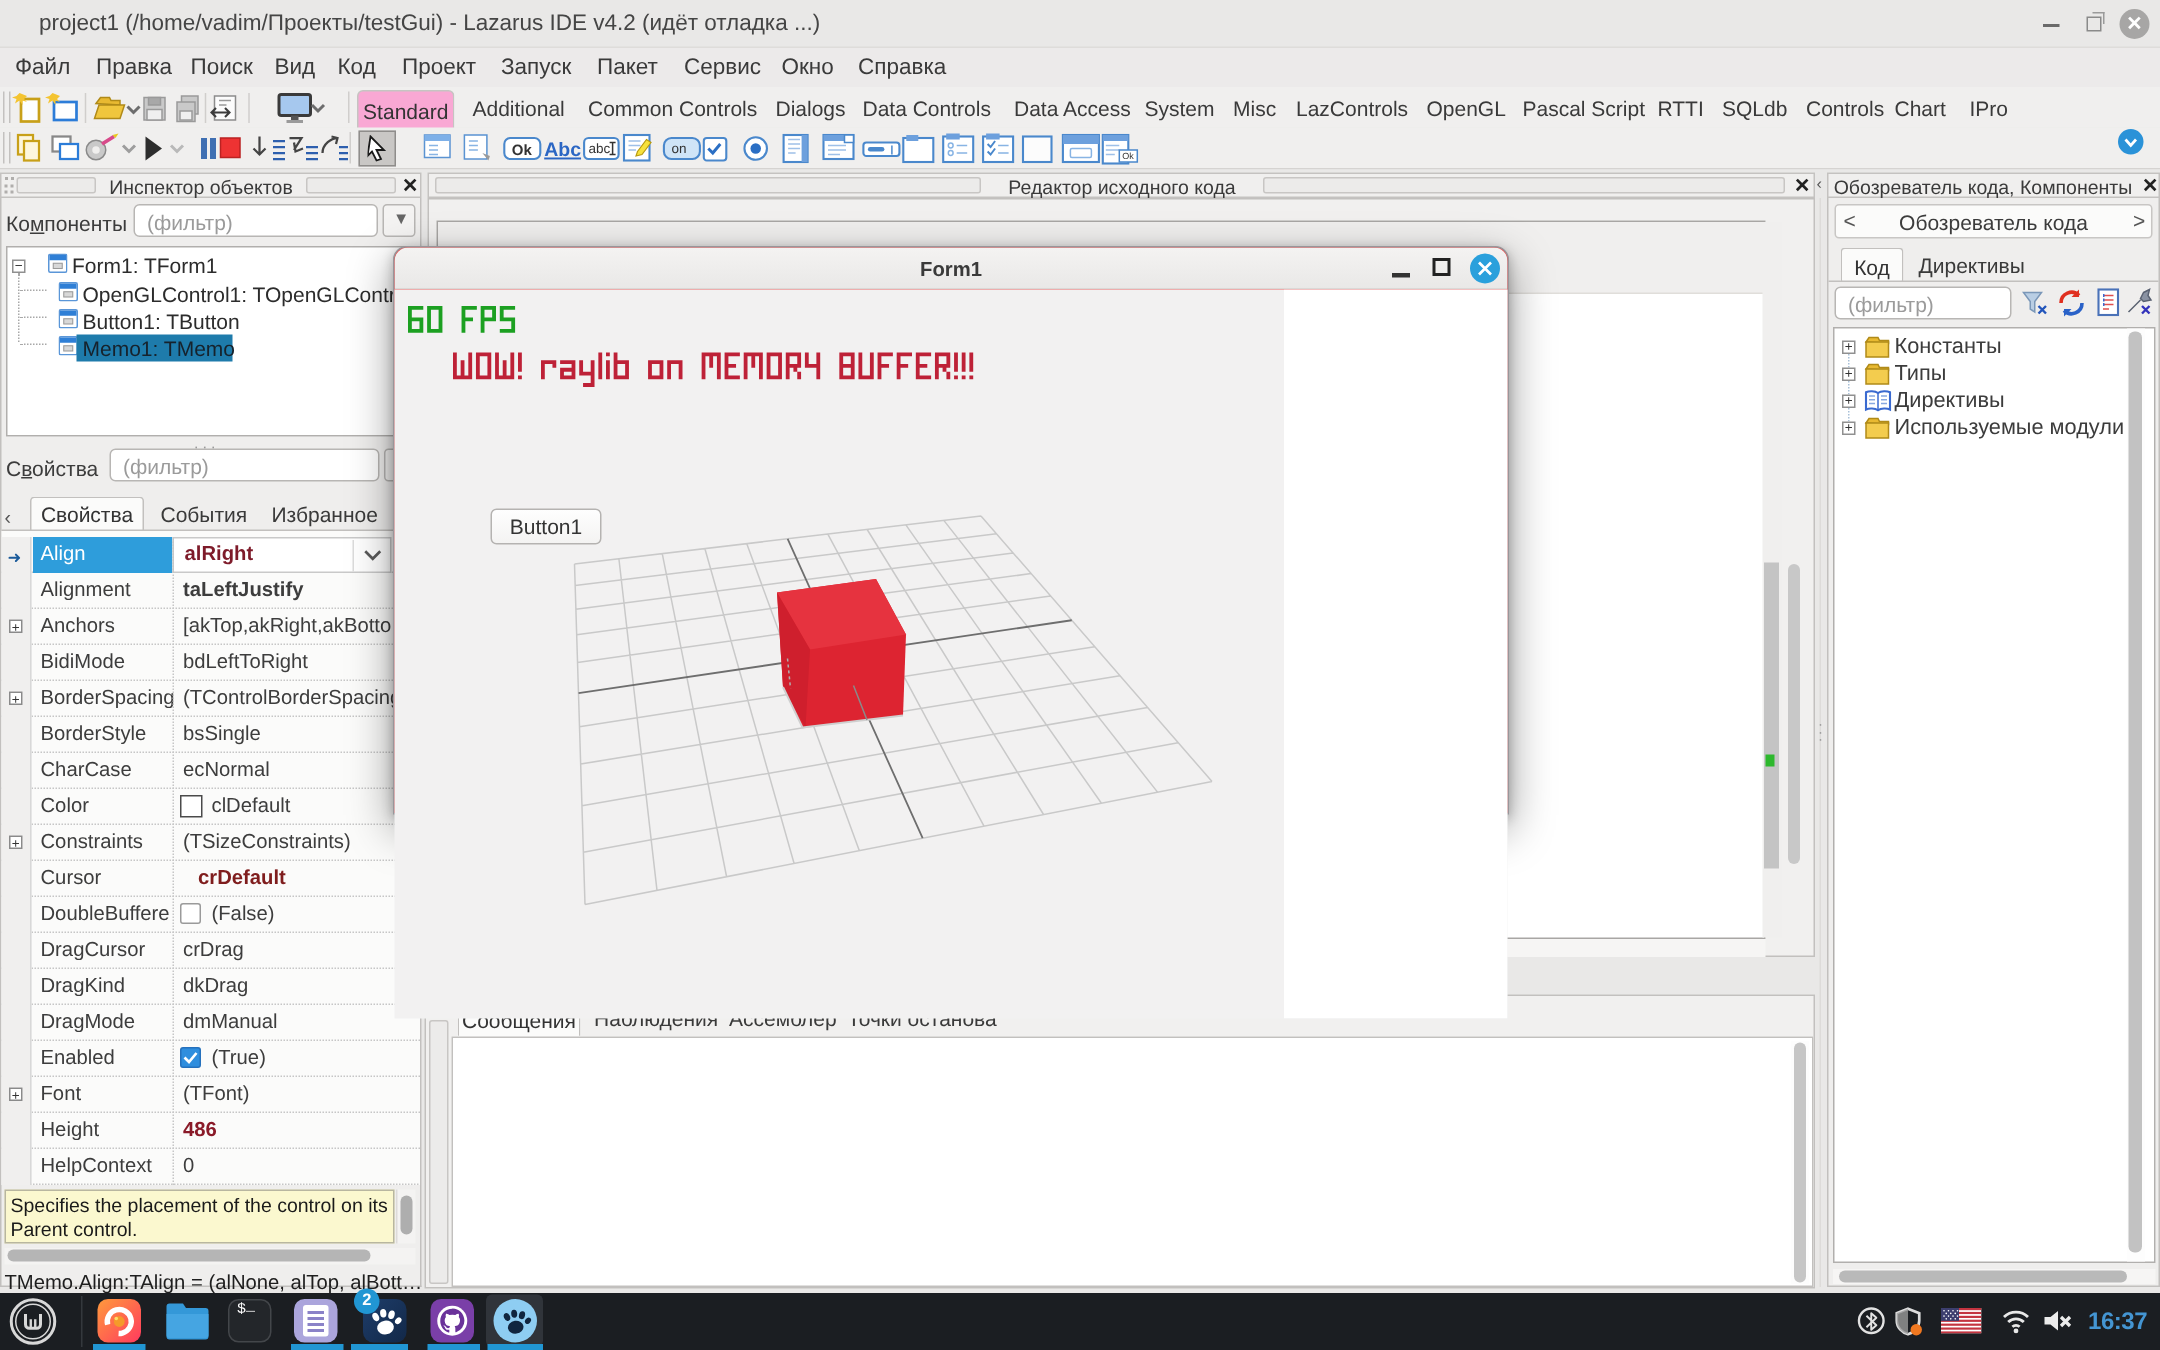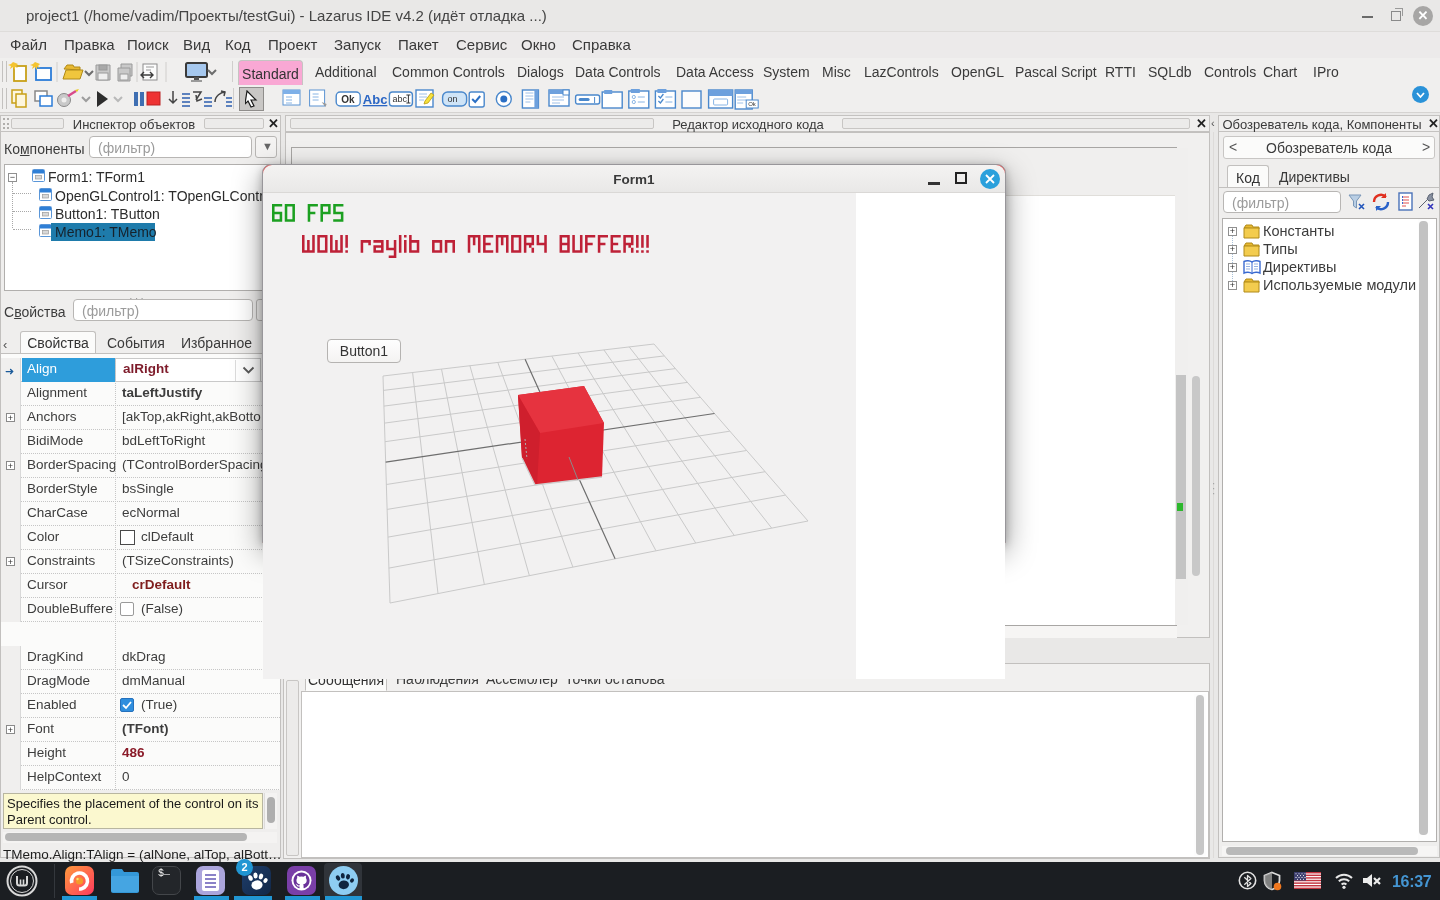--- a/index.html
+++ b/index.html
@@ -384,20 +384,25 @@
             <div class="abs" style="left:0;top:0;width:20px;height:24px;background:#f0efee;border-right:1px solid #d8d8d8"></div>
             <div class="abs" style="left:26px;top:3px;color:#3d3d3d;white-space:nowrap;overflow:hidden;width:89px">Cursor</div>
             <div class="abs" style="left:131px;top:3px;color:#7f1d1d;font-weight:bold;white-space:nowrap">crDefault</div>
           </div>
           <div class="abs" style="left:0;top:240px;width:279px;height:24px;border-bottom:1px dotted #c6c6c6;font-size:13.5px">
             <div class="abs" style="left:0;top:0;width:20px;height:24px;background:#f0efee;border-right:1px solid #d8d8d8"></div>
             <div class="abs" style="left:26px;top:3px;color:#3d3d3d;white-space:nowrap;overflow:hidden;width:89px">DoubleBuffere</div>
             <div class="abs" style="left:119px;top:4px;width:14px;height:14px;background:#fff;border:1px solid #9a9a9a;border-radius:2px"></div>
             <div class="abs" style="left:140px;top:3px;color:#3d3d3d;font-weight:normal;white-space:nowrap">(False)</div>
           </div>
+          <div class="abs" style="left:0;top:264px;width:279px;height:24px;border-bottom:1px dotted #c6c6c6;font-size:13.5px">
+            <div class="abs" style="left:0;top:0;width:20px;height:24px;background:#f0efee;border-right:1px solid #d8d8d8"></div>
+            <div class="abs" style="left:26px;top:3px;color:#3d3d3d;white-space:nowrap;overflow:hidden;width:89px">DragCursor</div>
+            <div class="abs" style="left:121px;top:3px;color:#3d3d3d;font-weight:normal;white-space:nowrap">crDrag</div>
+          </div>
           <div class="abs" style="left:0;top:288px;width:279px;height:24px;border-bottom:1px dotted #c6c6c6;font-size:13.5px">
             <div class="abs" style="left:0;top:0;width:20px;height:24px;background:#f0efee;border-right:1px solid #d8d8d8"></div>
             <div class="abs" style="left:26px;top:3px;color:#3d3d3d;white-space:nowrap;overflow:hidden;width:89px">DragKind</div>
             <div class="abs" style="left:121px;top:3px;color:#3d3d3d;font-weight:normal;white-space:nowrap">dkDrag</div>
           </div>
           <div class="abs" style="left:0;top:312px;width:279px;height:24px;border-bottom:1px dotted #c6c6c6;font-size:13.5px">
             <div class="abs" style="left:0;top:0;width:20px;height:24px;background:#f0efee;border-right:1px solid #d8d8d8"></div>
             <div class="abs" style="left:26px;top:3px;color:#3d3d3d;white-space:nowrap;overflow:hidden;width:89px">DragMode</div>
             <div class="abs" style="left:121px;top:3px;color:#3d3d3d;font-weight:normal;white-space:nowrap">dmManual</div>
           </div>
@@ -407,21 +412,21 @@
             <div class="abs" style="left:119px;top:4px;width:14px;height:14px;background:#2f8ede;border:1px solid #2571bd;border-radius:2px"></div>
             <svg class="abs" style="left:121px;top:7px" width="11" height="9" viewBox="0 0 11 9">
               <path d="M1 4l3 3 5-6" stroke="#fff" stroke-width="1.8" fill="none"></path>
             </svg>
             <div class="abs" style="left:140px;top:3px;color:#3d3d3d;font-weight:normal;white-space:nowrap">(True)</div>
           </div>
           <div class="abs" style="left:0;top:360px;width:279px;height:24px;border-bottom:1px dotted #c6c6c6;font-size:13.5px">
             <div class="abs" style="left:0;top:0;width:20px;height:24px;background:#f0efee;border-right:1px solid #d8d8d8"></div>
             <div class="abs" style="left:5px;top:7px;width:9px;height:9px;background:#fff;border:1px solid #8a8a8a;font-size:9px;line-height:8px;text-align:center;color:#333">+</div>
             <div class="abs" style="left:26px;top:3px;color:#3d3d3d;white-space:nowrap;overflow:hidden;width:89px">Font</div>
-            <div class="abs" style="left:121px;top:3px;color:#3d3d3d;font-weight:bold;white-space:nowrap">(TFont)</div>
+            <div class="abs" style="left:121px;top:3px;color:#3d3d3d;font-weight:normal;white-space:nowrap">(TFont)</div>
           </div>
           <div class="abs" style="left:0;top:384px;width:279px;height:24px;border-bottom:1px dotted #c6c6c6;font-size:13.5px">
             <div class="abs" style="left:0;top:0;width:20px;height:24px;background:#f0efee;border-right:1px solid #d8d8d8"></div>
             <div class="abs" style="left:26px;top:3px;color:#3d3d3d;white-space:nowrap;overflow:hidden;width:89px">Height</div>
             <div class="abs" style="left:121px;top:3px;color:#8a1a28;font-weight:bold;white-space:nowrap">486</div>
           </div>
           <div class="abs" style="left:0;top:408px;width:330px;height:24px;border-bottom:1px dotted #c6c6c6;font-size:13.5px">
             <div class="abs" style="left:0;top:0;width:20px;height:24px;background:#f0efee;border-right:1px solid #d8d8d8"></div>
             <div class="abs" style="left:26px;top:3px;color:#3d3d3d;white-space:nowrap;overflow:hidden;width:89px">HelpContext</div>
             <div class="abs" style="left:121px;top:3px;color:#3d3d3d;font-weight:normal;white-space:nowrap">0</div>

